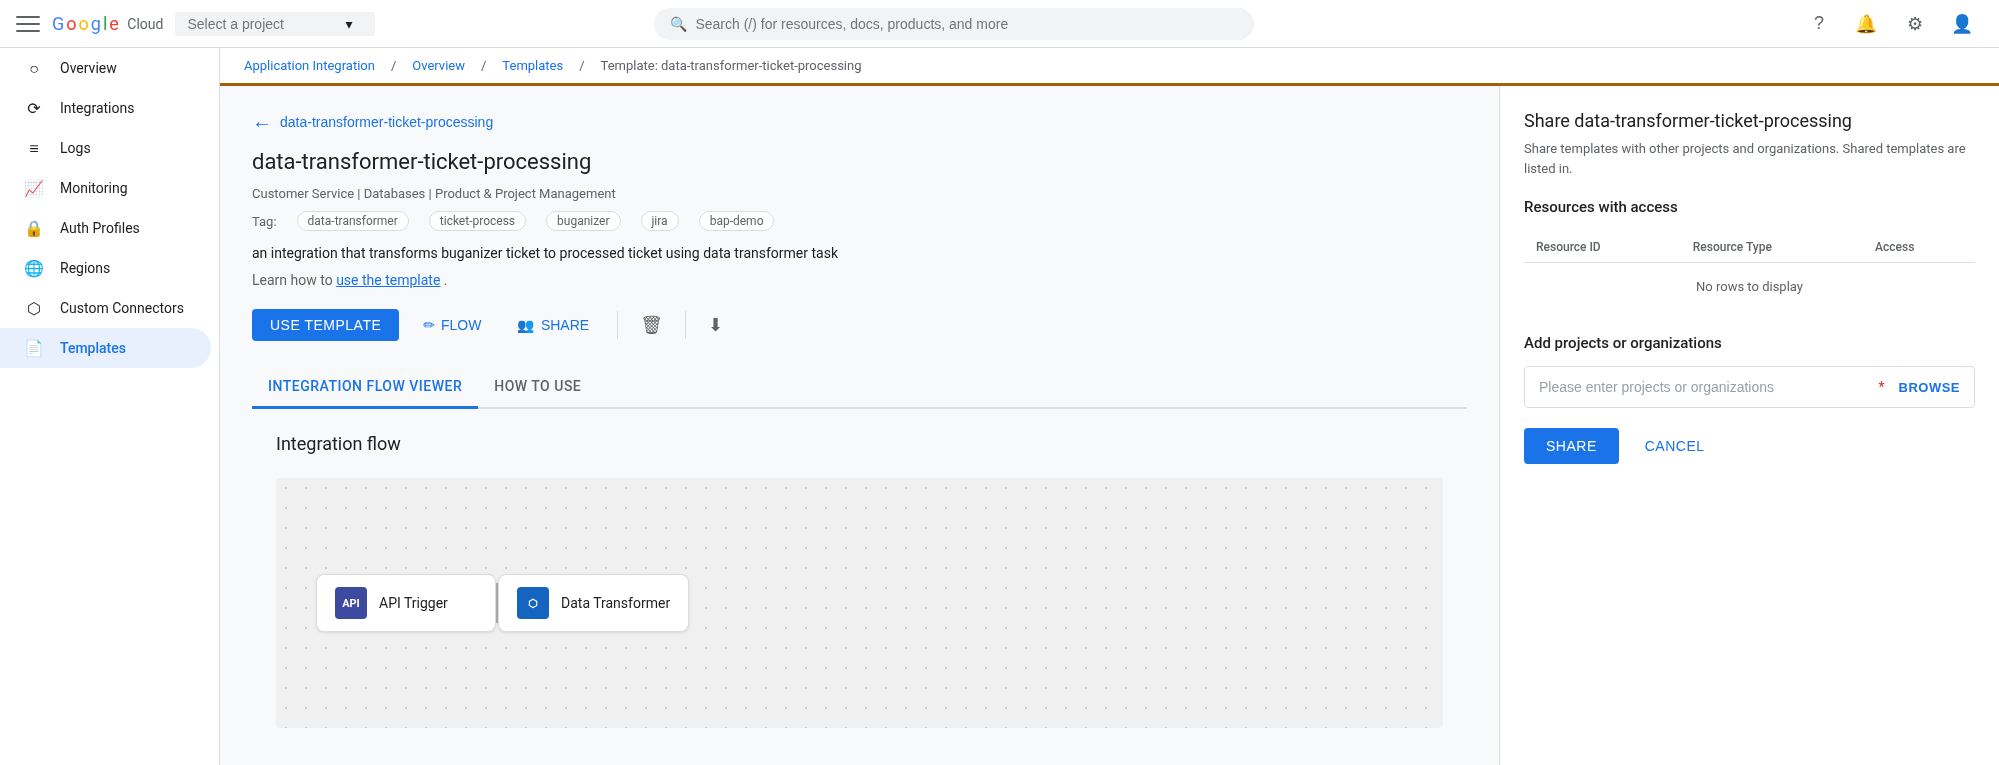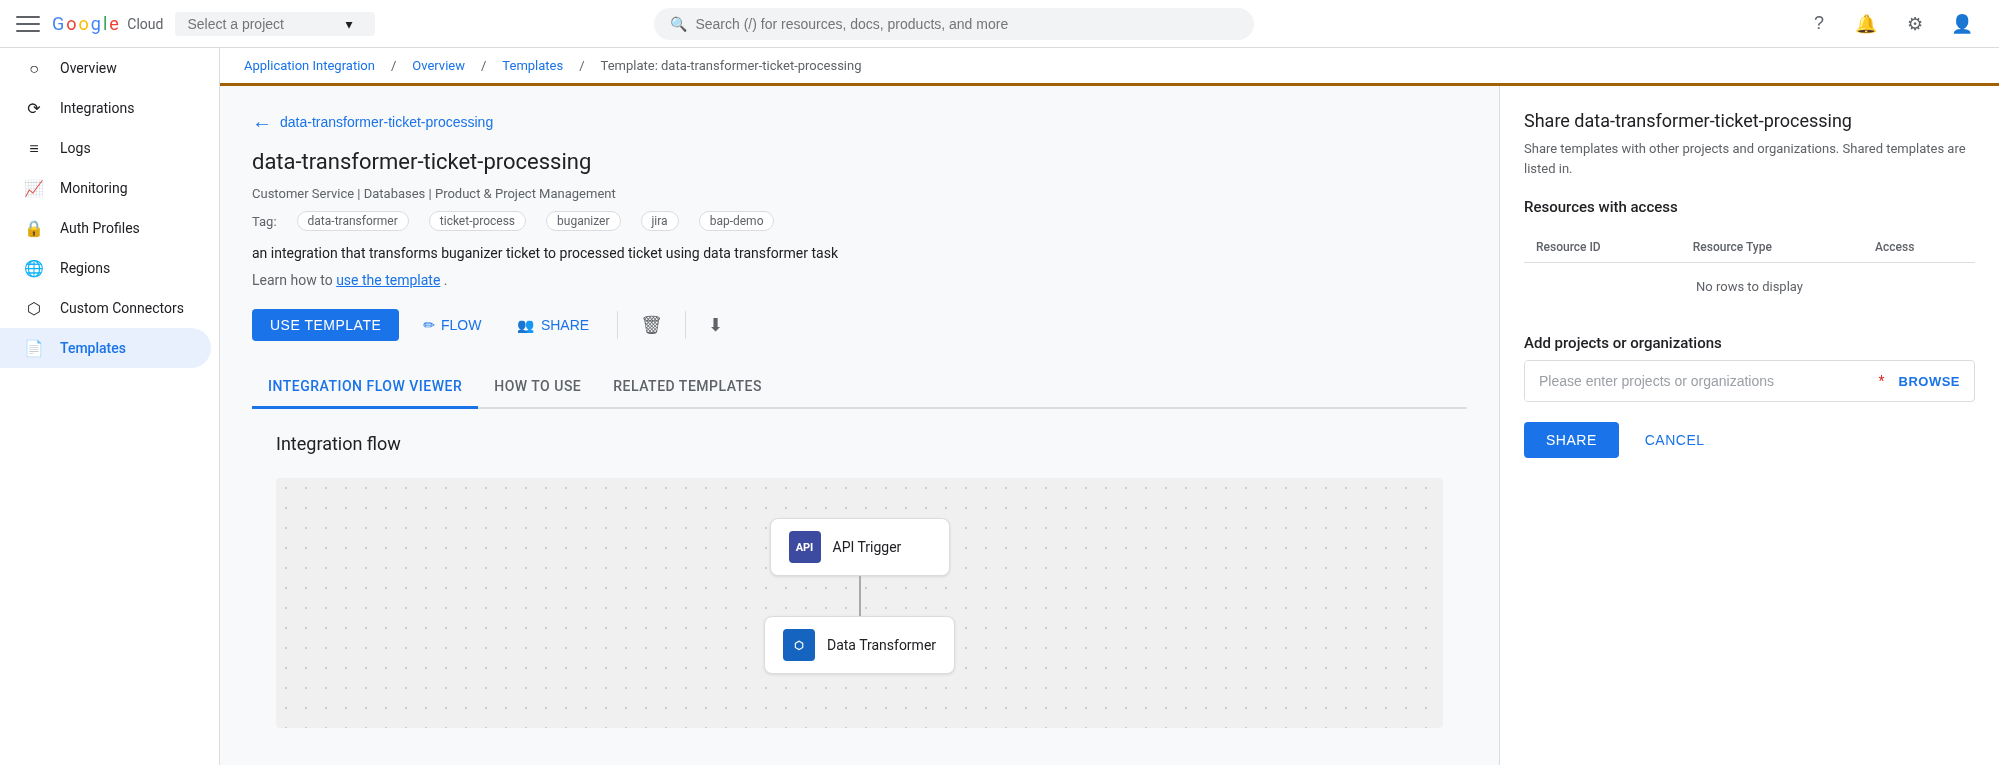--- a/index.html
+++ b/index.html
@@ -62,40 +62,40 @@
     .divider { width: 1px; height: 28px; background: #dadce0; margin: 0 4px; }
 
     
     .tabs-bar { display: flex; border-bottom: 2px solid #dadce0; margin-bottom: 0; }
     .tab { padding: 12px 16px; font-size: 14px; font-weight: 500; color: #5f6368; cursor: pointer; border-bottom: 3px solid transparent; margin-bottom: -2px; letter-spacing: 0.5px; text-transform: uppercase; }
     .tab.active { color: #1a73e8; border-bottom: 3px solid #1a73e8; }
 
     
     .flow-area { background: #f8f9fa; min-height: 300px; padding: 24px; }
     .flow-title { font-size: 18px; font-weight: 400; color: #202124; margin-bottom: 24px; }
-    .flow-canvas { background: #f0f0f0; background-image: radial-gradient(circle, #ccc 1px, transparent 1px); background-size: 20px 20px; min-height: 250px; border-radius: 4px; position: relative; display: flex; flex-direction: column; align-items: center; padding: 40px; gap: 0; }
+    .flow-canvas { background: #f0f0f0; background-image: radial-gradient(circle, #ccc 1px, transparent 1px); background-size: 20px 20px; min-height: 250px; border-radius: 4px; position: relative; display: flex; flex-direction: row; align-items: center; padding: 40px; gap: 0; }
     .flow-node { background: #fff; border: 1px solid #dadce0; border-radius: 8px; display: flex; align-items: center; gap: 12px; padding: 12px 18px; min-width: 180px; box-shadow: 0 1px 3px rgba(0,0,0,0.1); }
     .flow-node-icon { width: 32px; height: 32px; border-radius: 4px; background: #3c4aa0; display: flex; align-items: center; justify-content: center; color: #fff; font-size: 11px; font-weight: 700; }
     .flow-node-icon.dt { background: #1565c0; }
     .flow-node-label { font-size: 14px; color: #202124; }
     .flow-connector { width: 2px; height: 40px; background: #aaa; }
 
     
     .right-panel { width: 500px; background: #fff; border-left: 1px solid #dadce0; flex-shrink: 0; overflow-y: auto; padding: 24px; }
     .panel-title { font-size: 18px; font-weight: 400; color: #202124; margin-bottom: 8px; }
     .panel-subtitle { font-size: 13px; color: #5f6368; margin-bottom: 20px; line-height: 1.5; }
 
     .section-heading { font-size: 15px; font-weight: 500; color: #202124; margin-bottom: 16px; }
 
     
     .access-table { width: 100%; border-collapse: collapse; margin-bottom: 24px; }
     .access-table th { text-align: left; font-size: 12px; font-weight: 500; color: #5f6368; padding: 8px 12px; border-bottom: 1px solid #dadce0; }
     .access-table td { font-size: 13px; color: #5f6368; padding: 16px 12px; text-align: center; }
 
-    .add-section-heading { font-size: 15px; font-weight: 500; color: #202124; margin-bottom: 8px; }
+    .add-section-heading { font-size: 15px; font-weight: 500; color: #202124; margin-bottom: 14px; }
     .input-row { display: flex; align-items: center; border: 1px solid #dadce0; border-radius: 4px; margin-bottom: 20px; overflow: hidden; }
     .input-row input { flex: 1; border: none; outline: none; padding: 12px 14px; font-size: 14px; color: #202124; }
     .input-row input::placeholder { color: #9aa0a6; }
     .required-star { color: #d93025; margin-left: 2px; }
     .browse-btn { color: #1a73e8; font-size: 13px; font-weight: 600; padding: 12px 14px; cursor: pointer; background: transparent; border: none; letter-spacing: 0.5px; }
 
     .panel-actions { display: flex; align-items: center; gap: 16px; }
     .btn-share { background: #1a73e8; color: #fff; border: none; border-radius: 4px; padding: 10px 22px; font-size: 14px; font-weight: 500; cursor: pointer; letter-spacing: 0.5px; }
     .btn-cancel { background: transparent; color: #1a73e8; border: none; font-size: 14px; font-weight: 500; cursor: pointer; padding: 10px; letter-spacing: 0.5px; }
   </style>
@@ -217,21 +217,20 @@
             </button>
             <div class="divider"></div>
             <button class="btn-icon">🗑</button>
             <div class="divider"></div>
             <button class="btn-icon">⬇</button>
           </div>
 
           <div class="tabs-bar">
             <div class="tab active">INTEGRATION FLOW VIEWER</div>
             <div class="tab">HOW TO USE</div>
-            <div class="tab">RELATED TEMPLATES</div>
           </div>
 
           <div class="flow-area">
             <h2 class="flow-title">Integration flow</h2>
             <div class="flow-canvas">
               <div class="flow-node">
                 <div class="flow-node-icon">
                   <span>API</span>
                 </div>
                 <span class="flow-node-label">API Trigger</span>

